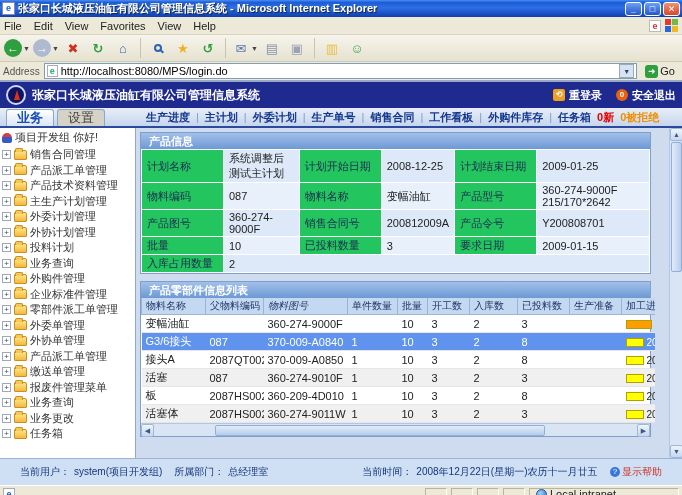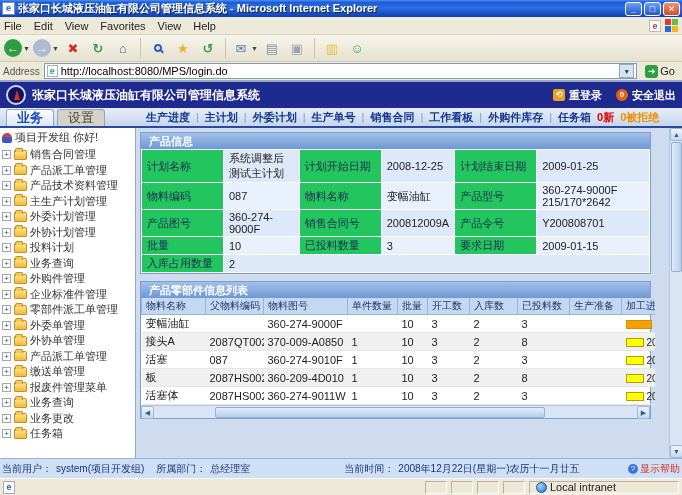--- a/index.html
+++ b/index.html
@@ -96,21 +96,21 @@
   
   .sb-v { width:13px; flex:none; background:#d9e5f5; border-left:1px solid #b4c6e0; display:flex; flex-direction:column; }
   .sb-h { height:13px; background:#d9e5f5; border-top:1px solid #b4c6e0; display:flex; }
   .sb-btn { width:13px; height:13px; flex:none; background:linear-gradient(180deg,#eef4fc,#c6d8f0); border:1px solid #9db8da; color:#3a5a8c; font-size:7px; text-align:center; line-height:11px; border-radius:2px; }
   .sb-thumb-v { width:11px; margin:1px; background:linear-gradient(90deg,#e2ecfa,#b8cdea); border:1px solid #8fb0dc; border-radius:2px; }
   .sb-thumb-h { height:11px; margin:1px; background:linear-gradient(180deg,#e2ecfa,#b8cdea); border:1px solid #8fb0dc; border-radius:2px; }
   .sb-fill { flex:1; }
   .page-sb { position:absolute; right:0; top:0; bottom:0; }
 
   
-  .userbar { height:20px; background:#cfe0f5; border-top:1px solid #9ab4d8; display:flex; align-items:center; padding:0 2px; color:#16357e; font-size:10px; gap:4px; }
+  .userbar { height:27px; background:#cfe0f5; border-top:1px solid #9ab4d8; display:flex; align-items:center; padding:0 20px; color:#16357e; font-size:10px; gap:4px; }
   .userbar .seg { white-space:nowrap; }
   .help-link { margin-left:auto; color:#d03020; display:flex; align-items:center; gap:2px; }
   .help-ic { width:10px; height:10px; border-radius:50%; background:#3a78d8; color:#fff; font-size:8px; line-height:10px; text-align:center; }
 
   .iestatus { height:17px; background:#ece9d8; border-top:1px solid #fff; display:flex; align-items:center; padding:0 3px; gap:4px; }
   .st-ic { width:12px; height:13px; background:#fff; border:1px solid #aab; color:#26a; font-size:9px; line-height:11px; text-align:center; font-weight:bold; }
   .st-fill { flex:1; }
   .st-seg { width:22px; height:13px; border:1px solid; border-color:#b8b4a0 #fff #fff #b8b4a0; }
   .st-zone { display:flex; align-items:center; gap:3px; border:1px solid; border-color:#b8b4a0 #fff #fff #b8b4a0; padding:0 6px; height:13px; width:150px; color:#222; }
   .globe { width:11px; height:11px; border-radius:50%; background:radial-gradient(circle at 35% 35%,#9fd4f8,#2a72c8); border:1px solid #1a52a0; }
@@ -413,21 +413,21 @@
       </div>
 
       <div class="panel">
         <div class="panel-h">产品零部件信息列表</div>
         <div class="tbl-wrap">
           <table class="data-table">
             <thead>
                 <tr>
                   <th style="width: 64px;">物料名称</th>
                   <th style="width: 58px;">父物料编码</th>
-                  <th style="width: 84px;">物料图号</th>
+                  <th style="width: 84px; font-style: italic;">物料图号</th>
                   <th style="width: 50px;">单件数量</th>
                   <th style="width: 30px;">批量</th>
                   <th style="width: 42px;">开工数</th>
                   <th style="width: 48px;">入库数</th>
                   <th style="width: 52px;">已投料数</th>
                   <th style="width: 52px;">生产准备</th>
                   <th style="width: 62px;">加工进度</th>
                 </tr>
               </thead>
               <tbody>
@@ -435,20 +435,32 @@
                   <td>变幅油缸</td>
                   <td></td>
                   <td>360-274-9000F</td>
                   <td></td>
                   <td>10</td>
                   <td>3</td>
                   <td>2</td>
                   <td>3</td>
                   <td></td>
                   <td><span class="bar" style="width: 26px; background: rgb(255, 156, 0);"></span><span class="pct">29 %</span></td>
+                </tr>
+                <tr class="sel">
+                  <td>G3/6接头</td>
+                  <td>087</td>
+                  <td>370-009-A0840</td>
+                  <td>1</td>
+                  <td>10</td>
+                  <td>3</td>
+                  <td>2</td>
+                  <td>8</td>
+                  <td></td>
+                  <td><span class="bar" style="width: 18px; background: rgb(255, 255, 0);"></span><span class="pct">20 %</span></td>
                 </tr>
                 <tr>
                   <td>接头A</td>
                   <td>2087QT002</td>
                   <td>370-009-A0850</td>
                   <td>1</td>
                   <td>10</td>
                   <td>3</td>
                   <td>2</td>
                   <td>8</td>

